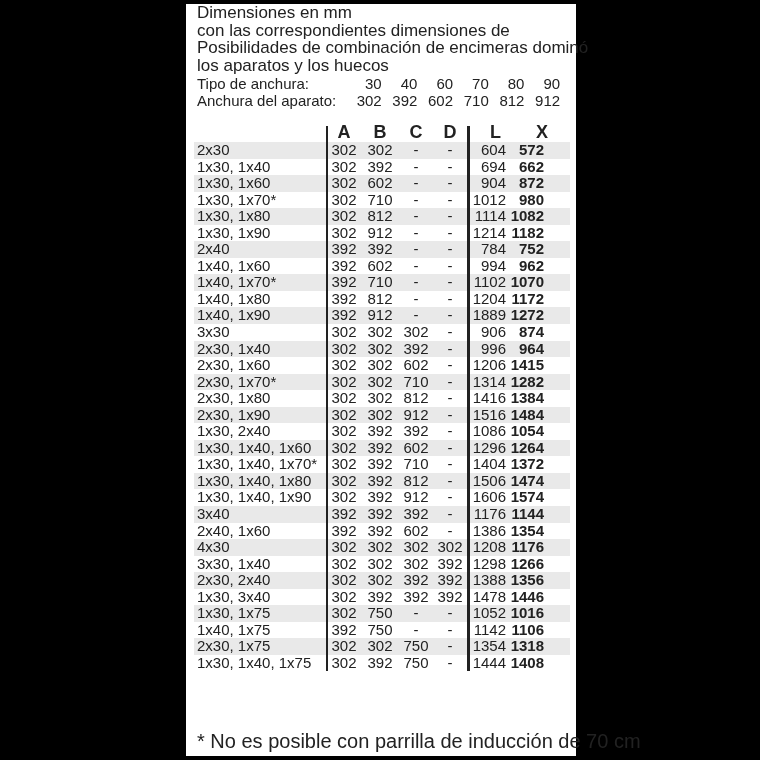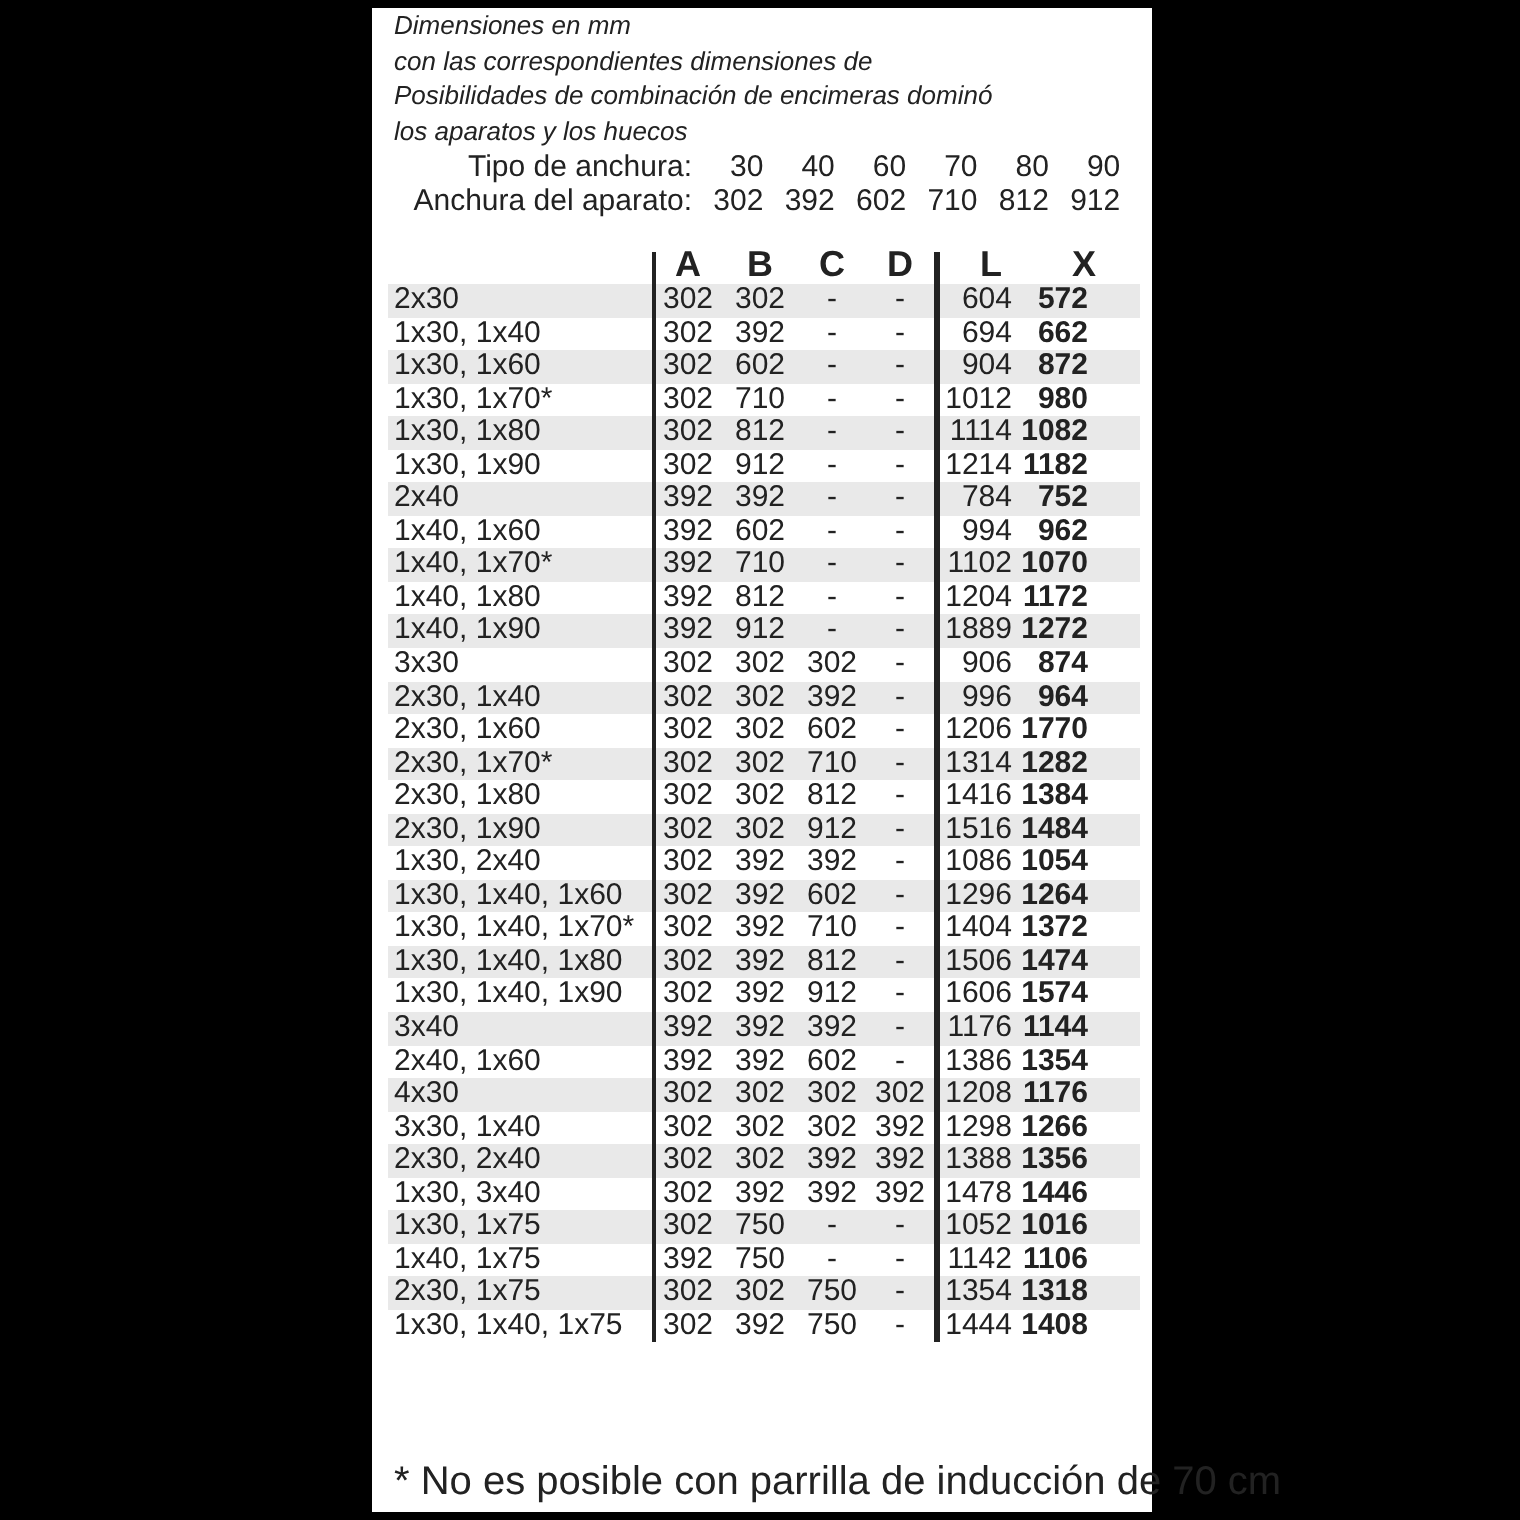--- a/index.html
+++ b/index.html
@@ -14,35 +14,34 @@
   .panel {
     position: absolute;
     left: 186px; top: 4px;
     width: 390px; height: 752px;
     background: #fff;
   }
   
   .intro {
     position: absolute;
     left: 11px; top: 0px;
-    font-size: 13px;
+    font-size: 17px;
     line-height: 17.5px;
     white-space: nowrap;
-    font-style: italic;
   }
   
   .widths {
     position: absolute;
     left: 0; top: 71px;
     width: 390px;
     font-size: 15px;
     line-height: 17px;
   }
   .wrow { display: flex; padding-left: 11px; }
-  .wlabel { width: 149px; white-space: nowrap; text-align: right; }
+  .wlabel { width: 149px; white-space: nowrap; }
   .wcell { width: 35.7px; text-align: right; }
   
   .ctable {
     position: absolute;
     left: 8px; top: 119px;
     width: 376px;
     font-size: 15px;
   }
   .thead {
     display: flex;
@@ -247,21 +246,21 @@
           <span class="c-l">996</span>
           <span class="c-x">964</span>
         </div>
         <div class="trow">
           <span class="c-label">2x30, 1x60</span>
           <span class="c-a">302</span>
           <span class="c-b">302</span>
           <span class="c-c">602</span>
           <span class="c-d">-</span>
           <span class="c-l">1206</span>
-          <span class="c-x">1770</span>
+          <span class="c-x">1415</span>
         </div>
         <div class="trow striped">
           <span class="c-label">2x30, 1x70*</span>
           <span class="c-a">302</span>
           <span class="c-b">302</span>
           <span class="c-c">710</span>
           <span class="c-d">-</span>
           <span class="c-l">1314</span>
           <span class="c-x">1282</span>
         </div>

